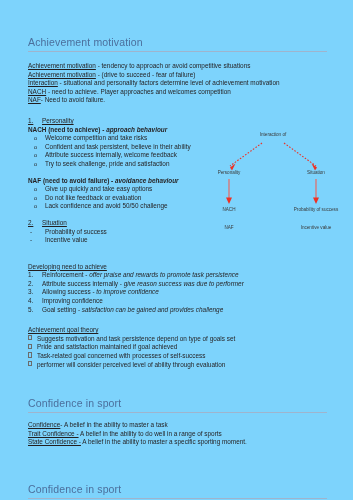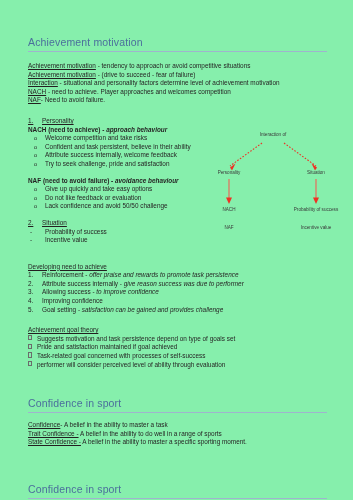--- a/index.html
+++ b/index.html
@@ -13,21 +13,21 @@
     position: relative;
     overflow: hidden;
     font-family: "Liberation Sans", sans-serif;
     color: #231f20;
   }
   .page {
     position: absolute;
     left: 0; top: 0;
     width: 353px;
     height: 500px;
-    background: #86efac;
+    background: #7dd3fc;
   }
   .content {
     position: absolute;
     left: 28px;
     top: 0;
     width: 299px;
   }
   
   .h1 {
     font-size: 10.5px;

